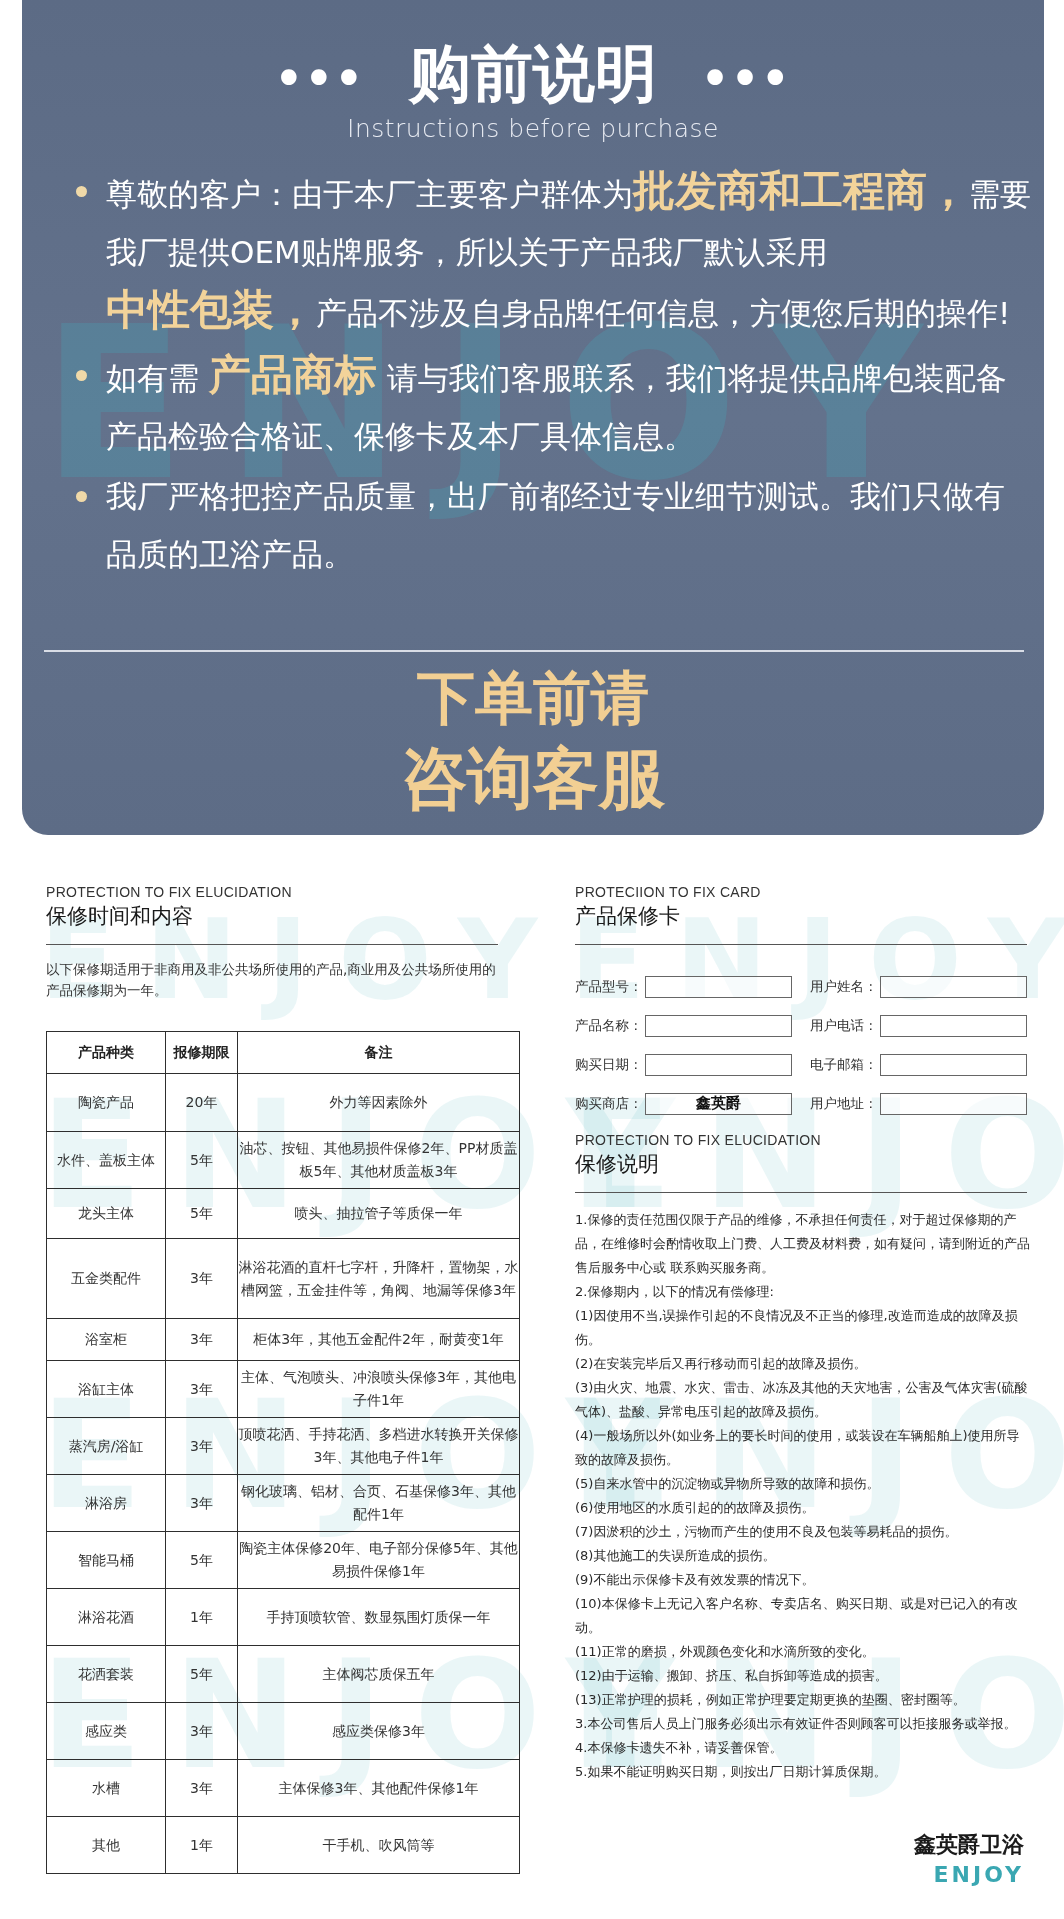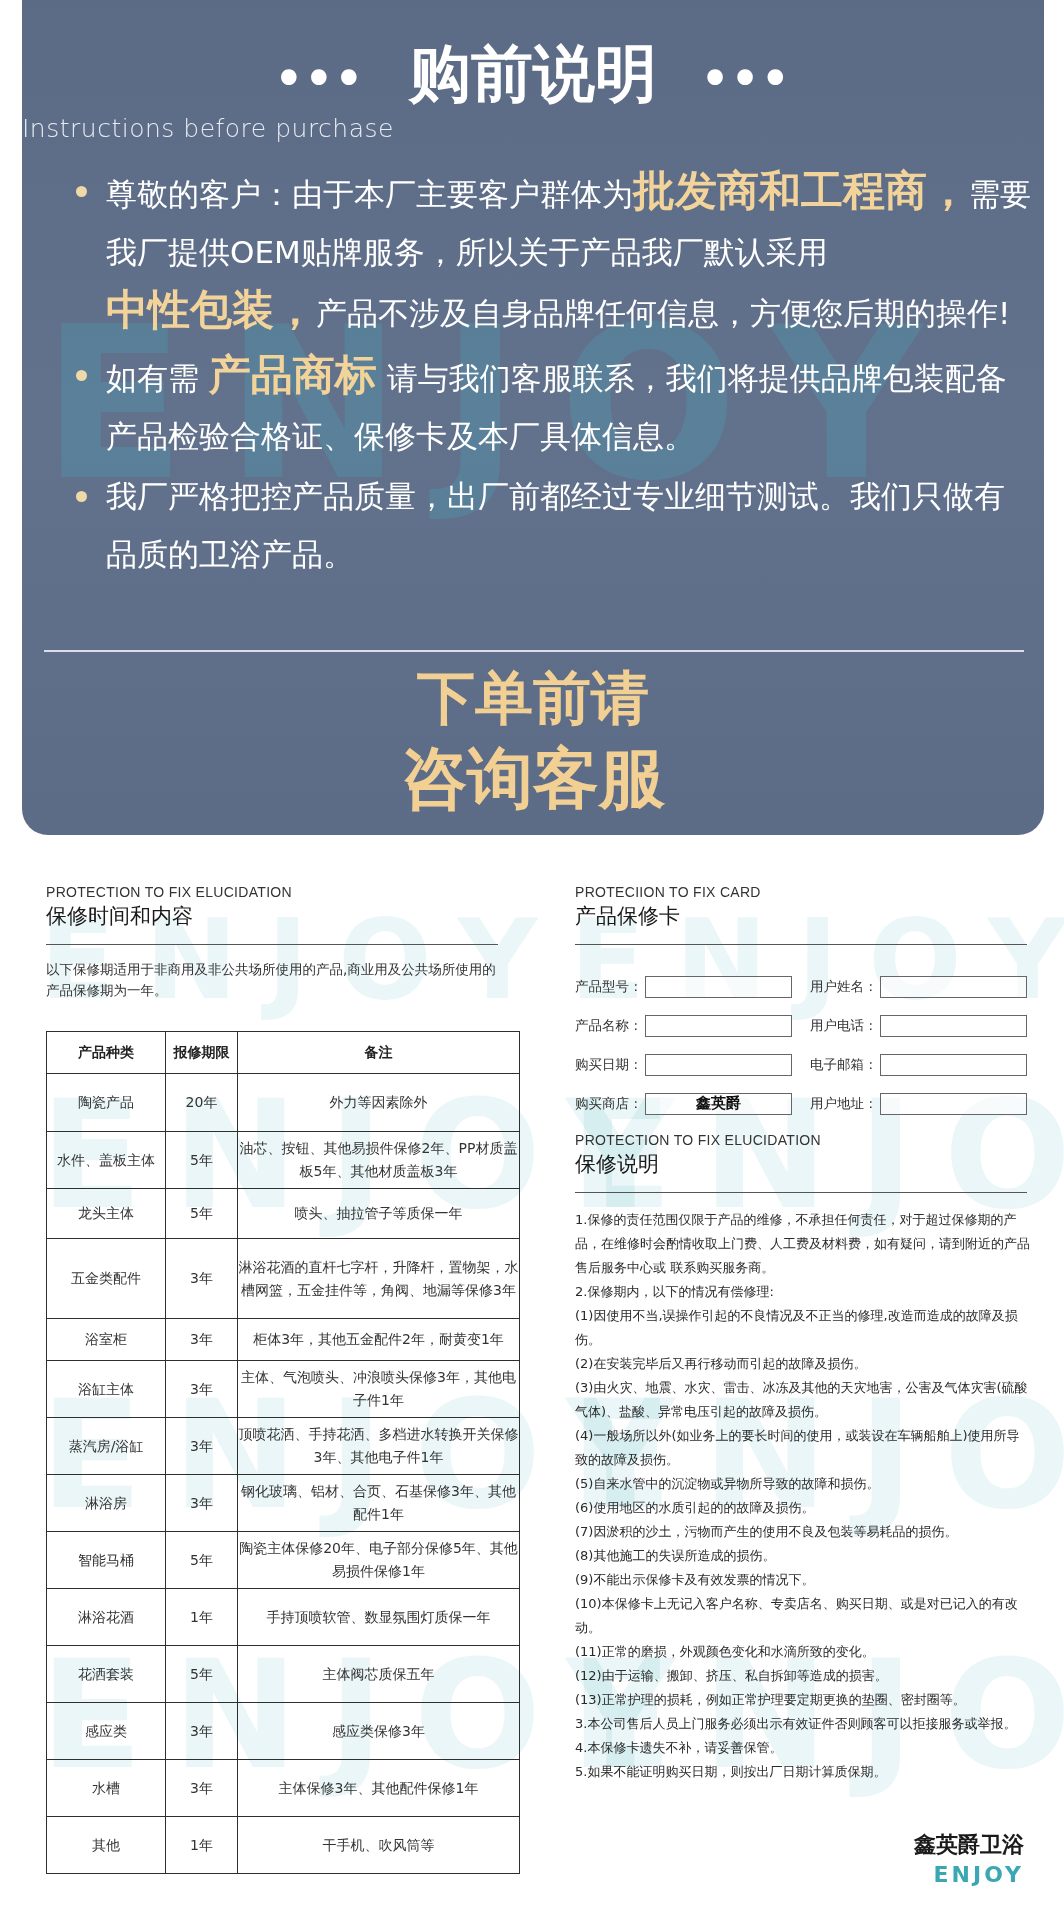--- a/index.html
+++ b/index.html
@@ -20,21 +20,21 @@
     position: absolute; left: 20px; top: 300px; font-family: "DejaVu Sans", sans-serif;
     font-size: 210px; font-weight: bold; letter-spacing: 40px; color: rgba(70,170,185,0.28);
     white-space: nowrap; line-height: 1;
   }
   .title-row {
     position: absolute; top: 34px; left: 0; width: 100%; text-align: center;
     color: #ffffff; font-family: "DejaVu Serif", "Liberation Serif", serif; font-size: 62px; font-weight: bold; line-height: 80px;
   }
   .title-row .dots { display: inline-block; font-size: 44px; vertical-align: middle; margin: 0 44px; letter-spacing: 2px; }
   .subtitle {
-    position: absolute; top: 114px; left: 0; width: 100%; text-align: left;
+    position: absolute; top: 114px; left: 0; width: 100%; text-align: center;
     color: #e8ebf2; font-family: "DejaVu Sans", sans-serif; font-size: 25px; font-weight: 300; letter-spacing: 0.5px;
   }
   .bullets { position: absolute; left: 50px; top: 162px; width: 960px; color: #ffffff; font-size: 31px; line-height: 58px; }
   .bullet { position: relative; padding-left: 34px; margin-bottom: 0; }
   .bullet .dot { position: absolute; left: 4px; top: 24px; width: 11px; height: 11px; border-radius: 50%; background: #f0d9a8; }
   .gold { color: #f2d39a; font-weight: bold; font-family: "DejaVu Serif", serif; font-size: 42px; }
   .divider { position: absolute; left: 22px; top: 650px; width: 980px; height: 2px; background: #d9dde6; }
   .cta { position: absolute; left: 0; width: 100%; text-align: center; color: #f2cf93; font-family: "DejaVu Serif", serif; font-weight: bold; }
   .cta1 { top: 660px; font-size: 58px; line-height: 76px; }
   .cta2 { top: 735px; font-size: 66px; line-height: 86px; }

